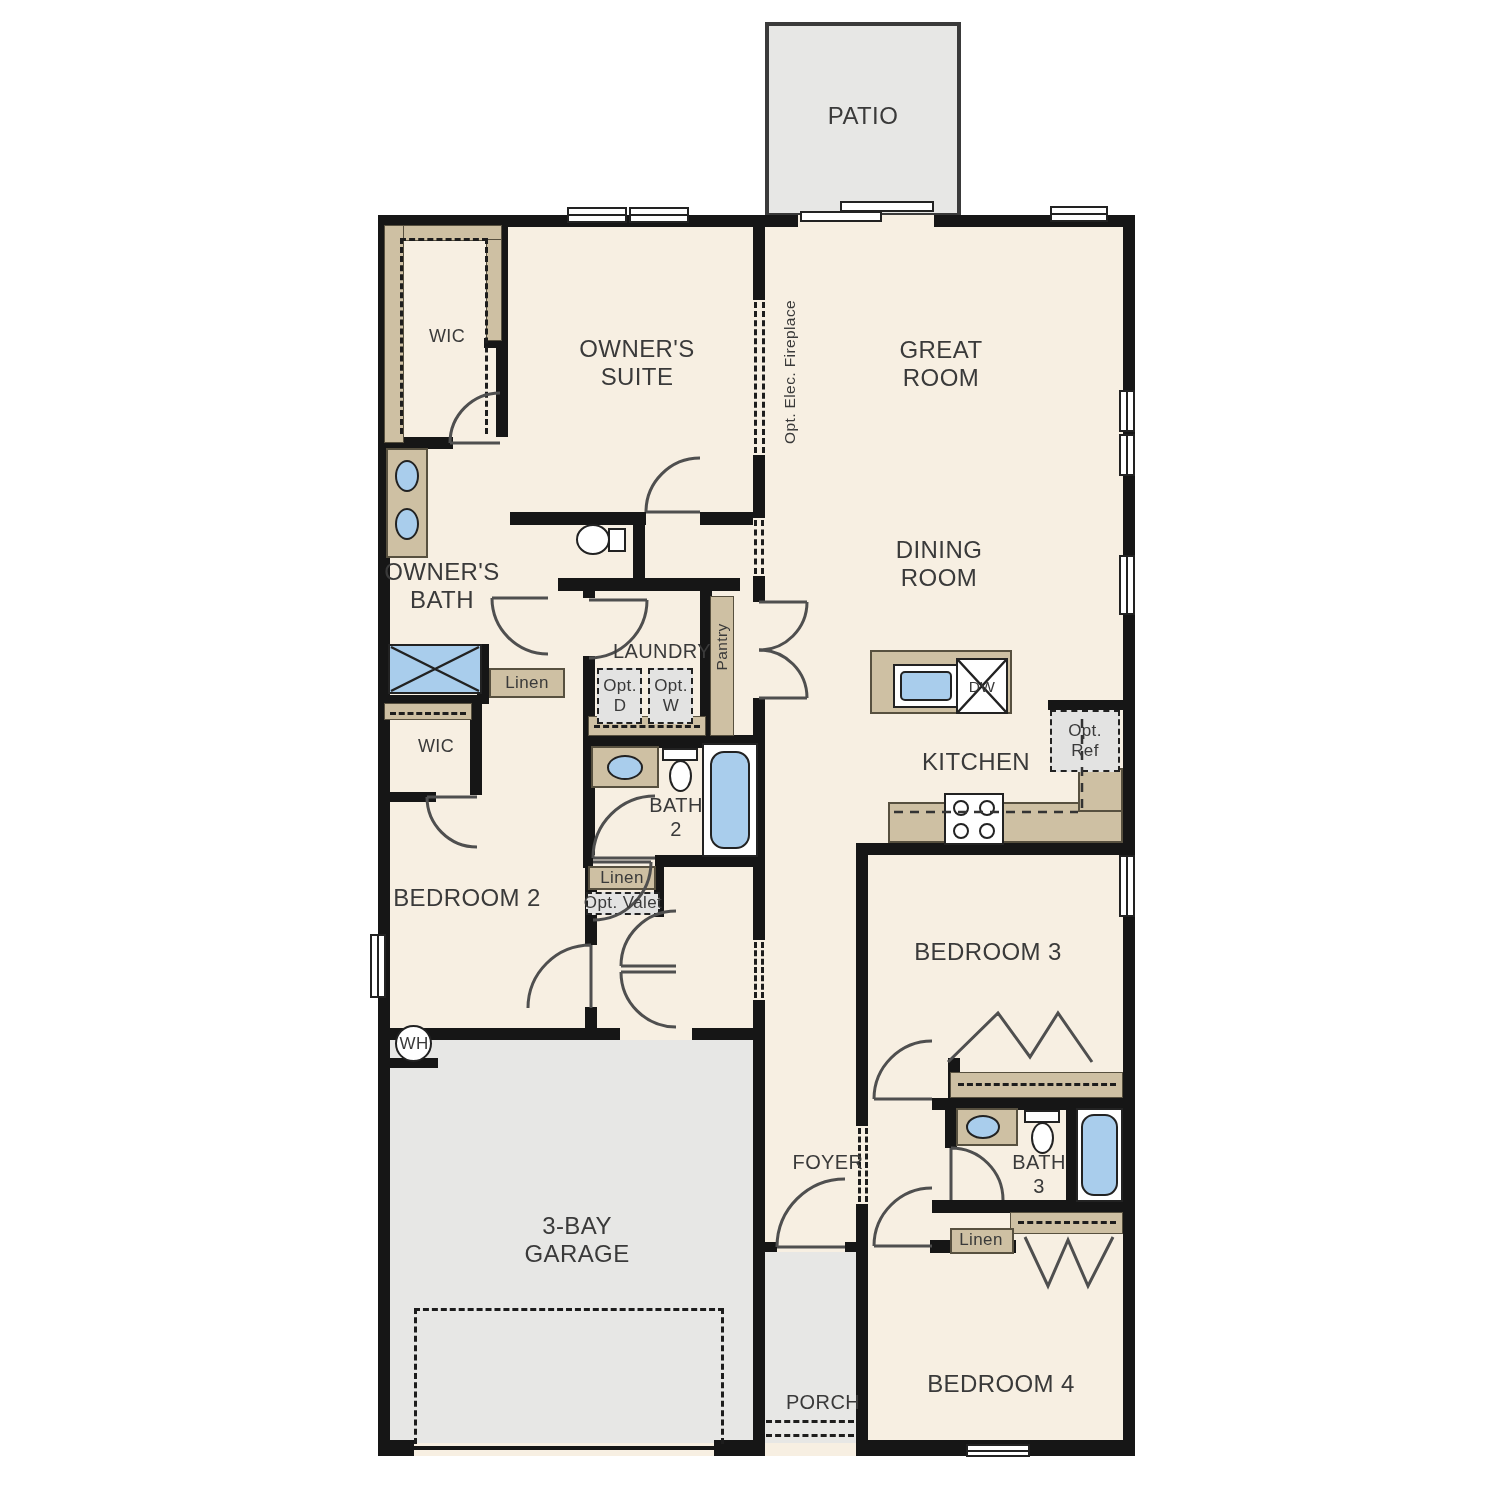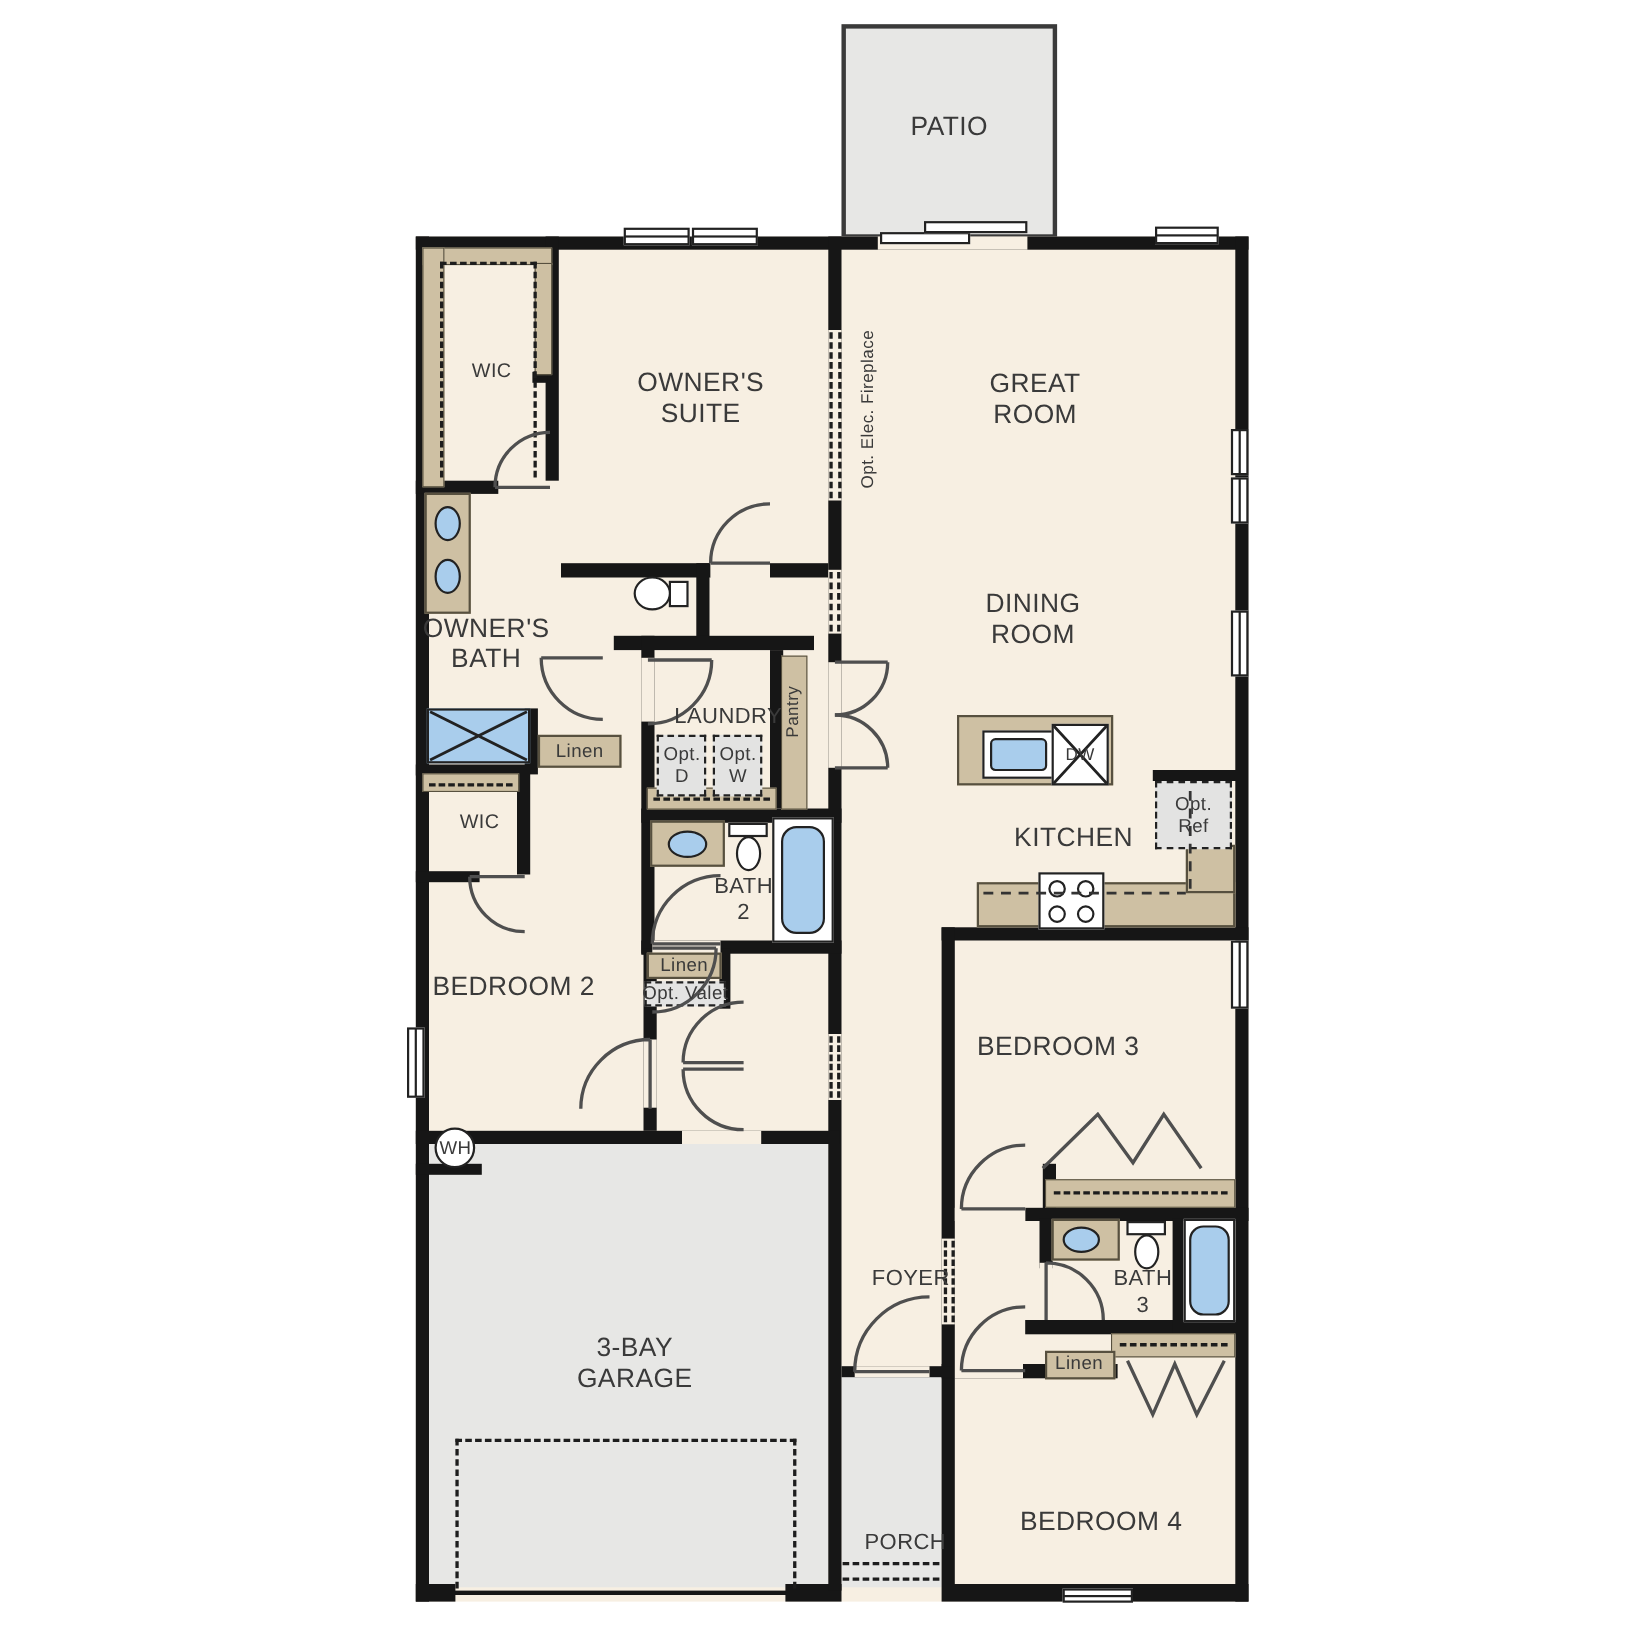--- a/index.html
+++ b/index.html
@@ -239,19 +239,19 @@
   <b class="lb md" style="left:664px;top:818px">BATH
 2</b>
   <b class="lb lg" style="left:467px;top:898px">BEDROOM 2</b>
   <b class="lb xs" style="left:622px;top:878px">Linen</b>
   <b class="lb xs" style="left:623px;top:903px">Opt. Valet</b>
   <b class="lb lg" style="left:577px;top:1240px">3-BAY
 GARAGE</b>
   <b class="lb xs" style="left:414px;top:1044px">WH</b>
   <b class="lb md" style="left:816px;top:1163px">FOYER</b>
   <b class="lb md" style="left:811px;top:1403px">PORCH</b>
-  <b class="lb lg" style="left:962px;top:952px">BEDROOM 3</b>
+  <b class="lb lg" style="left:988px;top:952px">BEDROOM 3</b>
   <b class="lb md" style="left:1027px;top:1175px">BATH
 3</b>
   <b class="lb xs" style="left:981px;top:1240px">Linen</b>
   <b class="lb lg" style="left:1001px;top:1384px">BEDROOM 4</b>
 
 </div>
 
 </body></html>

